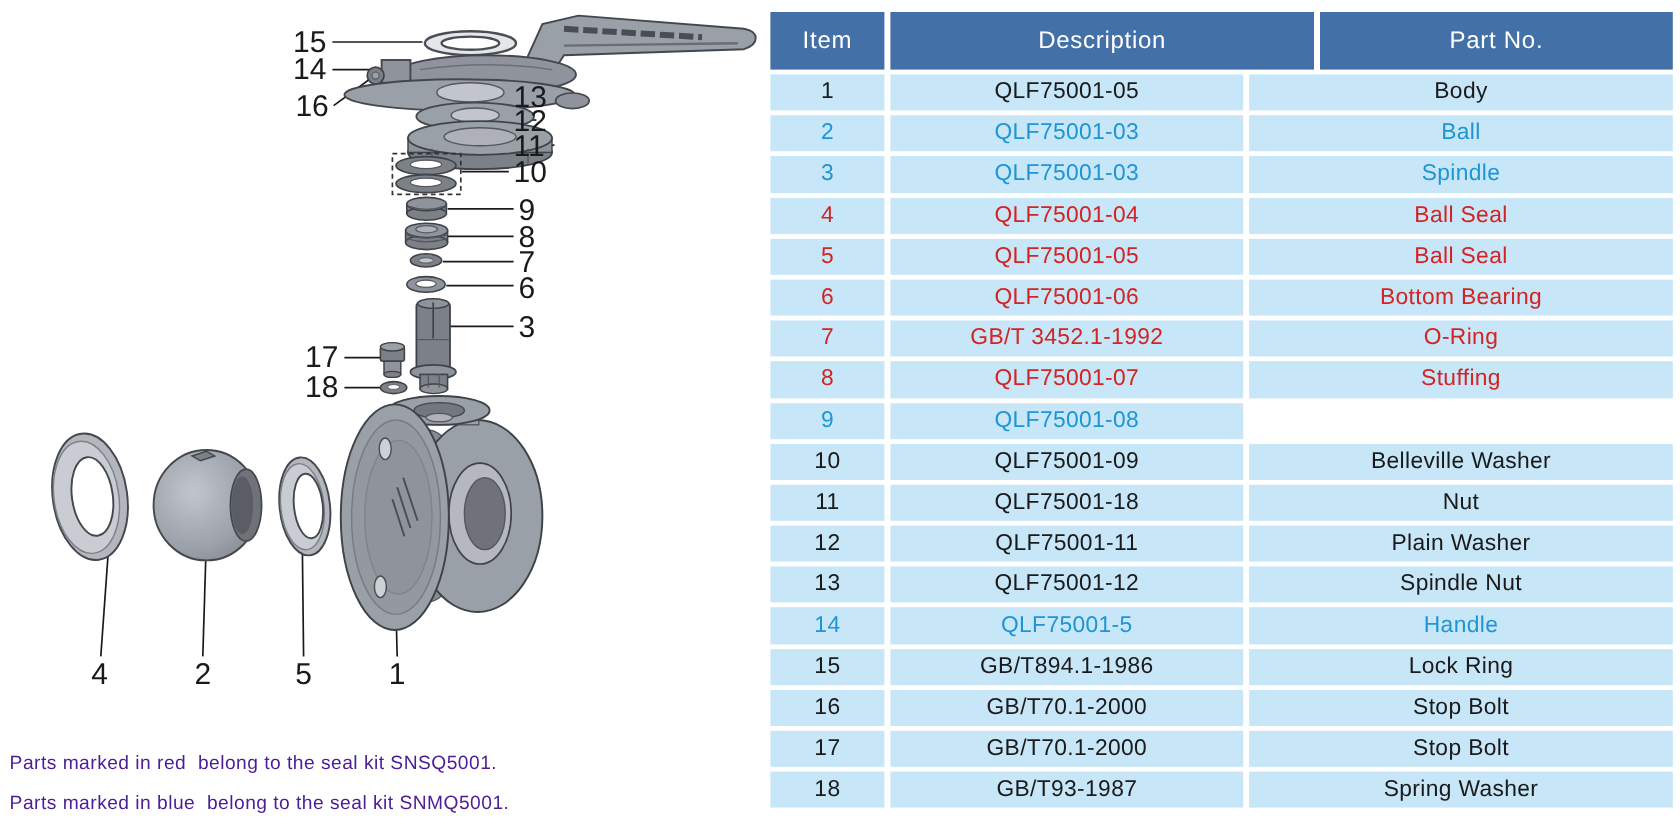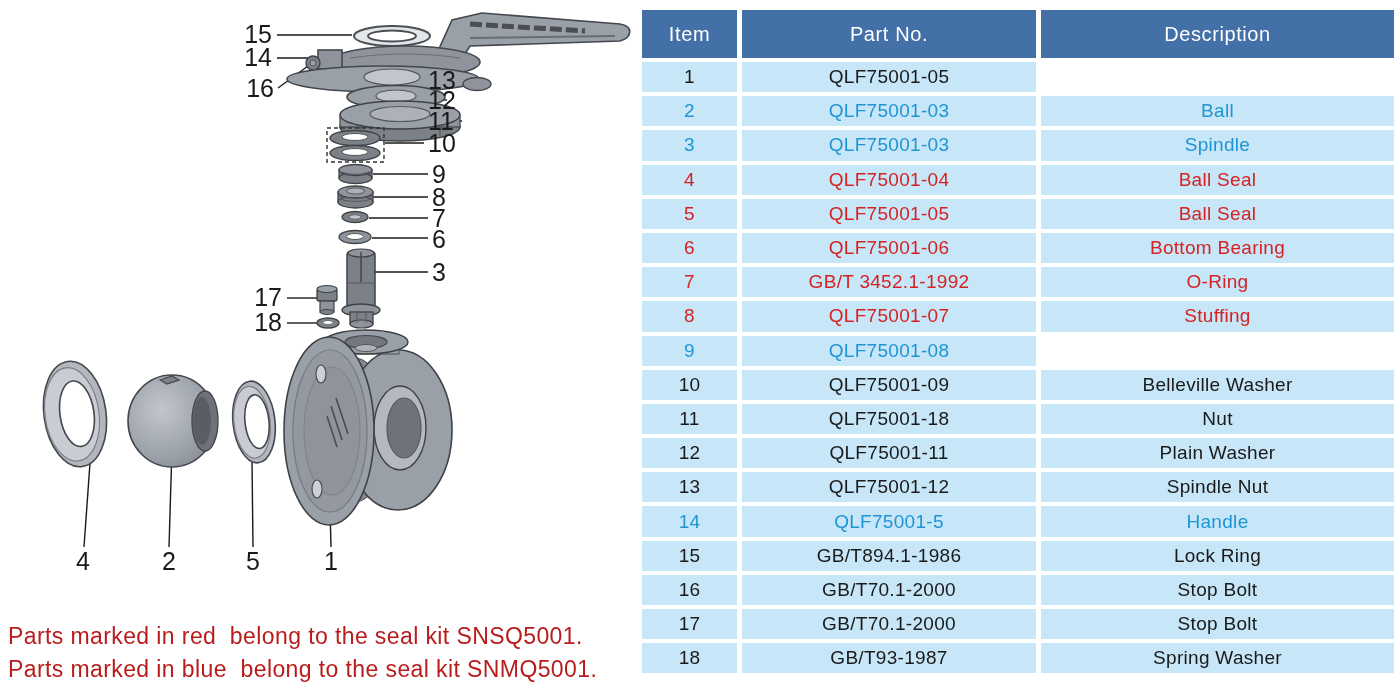--- a/index.html
+++ b/index.html
@@ -5,21 +5,21 @@
   * { margin: 0; padding: 0; box-sizing: border-box; }
   html, body { width: 1400px; height: 700px; background: #ffffff; overflow: hidden; }
   body { font-family: "Liberation Sans", sans-serif; position: relative; }
 
   
   .diagram-wrap { position: absolute; left: 0; top: 0; width: 640px; height: 700px; }
   .diagram-wrap svg { display: block; }
   .lbl { font-family: "Liberation Sans", sans-serif; font-size: 25px; fill: #1a1a1a; }
 
   .notes { position: absolute; left: 8px; top: 620px; width: 632px; }
-  .note { font-size: 23px; color: #b91c1c; line-height: 33px; white-space: pre; letter-spacing: 0.4px; }
+  .note { font-size: 16px; color: #4c1d95; line-height: 33px; white-space: pre; letter-spacing: 0.4px; }
 
   
   .parts-table { position: absolute; left: 642px; top: 10px; width: 752px; }
   .thead, .trow { display: flex; gap: 5px; }
   .th {
     background: #4470a8; color: #ffffff; height: 48px;
     display: flex; align-items: center; justify-content: center;
     font-size: 20px; letter-spacing: 0.6px;
   }
   .th-item, .td-item { width: 95px; }
@@ -229,27 +229,28 @@
 
   <div class="notes">
     <div class="note">Parts marked in red  belong to the seal kit SNSQ5001.</div>
     <div class="note">Parts marked in blue  belong to the seal kit SNMQ5001.</div>
   </div>
 </div>
 
 <div class="parts-table">
   <div class="thead">
     <div class="th th-item">Item</div>
+    <div class="th th-desc">Description</div>
     <div class="th th-part">Part No.</div>
-    <div class="th th-desc">Description</div>
   </div>
   <div class="tbody" id="tbody">
   <div class="trow c-black">
     <div class="td td-item">1</div>
     <div class="td td-part">QLF75001-05</div>
+    <div class="td td-desc">Body</div>
   </div>
 
   <div class="trow c-blue">
     <div class="td td-item">2</div>
     <div class="td td-part">QLF75001-03</div>
     <div class="td td-desc">Ball</div>
   </div>
 
   <div class="trow c-blue">
     <div class="td td-item">3</div>

